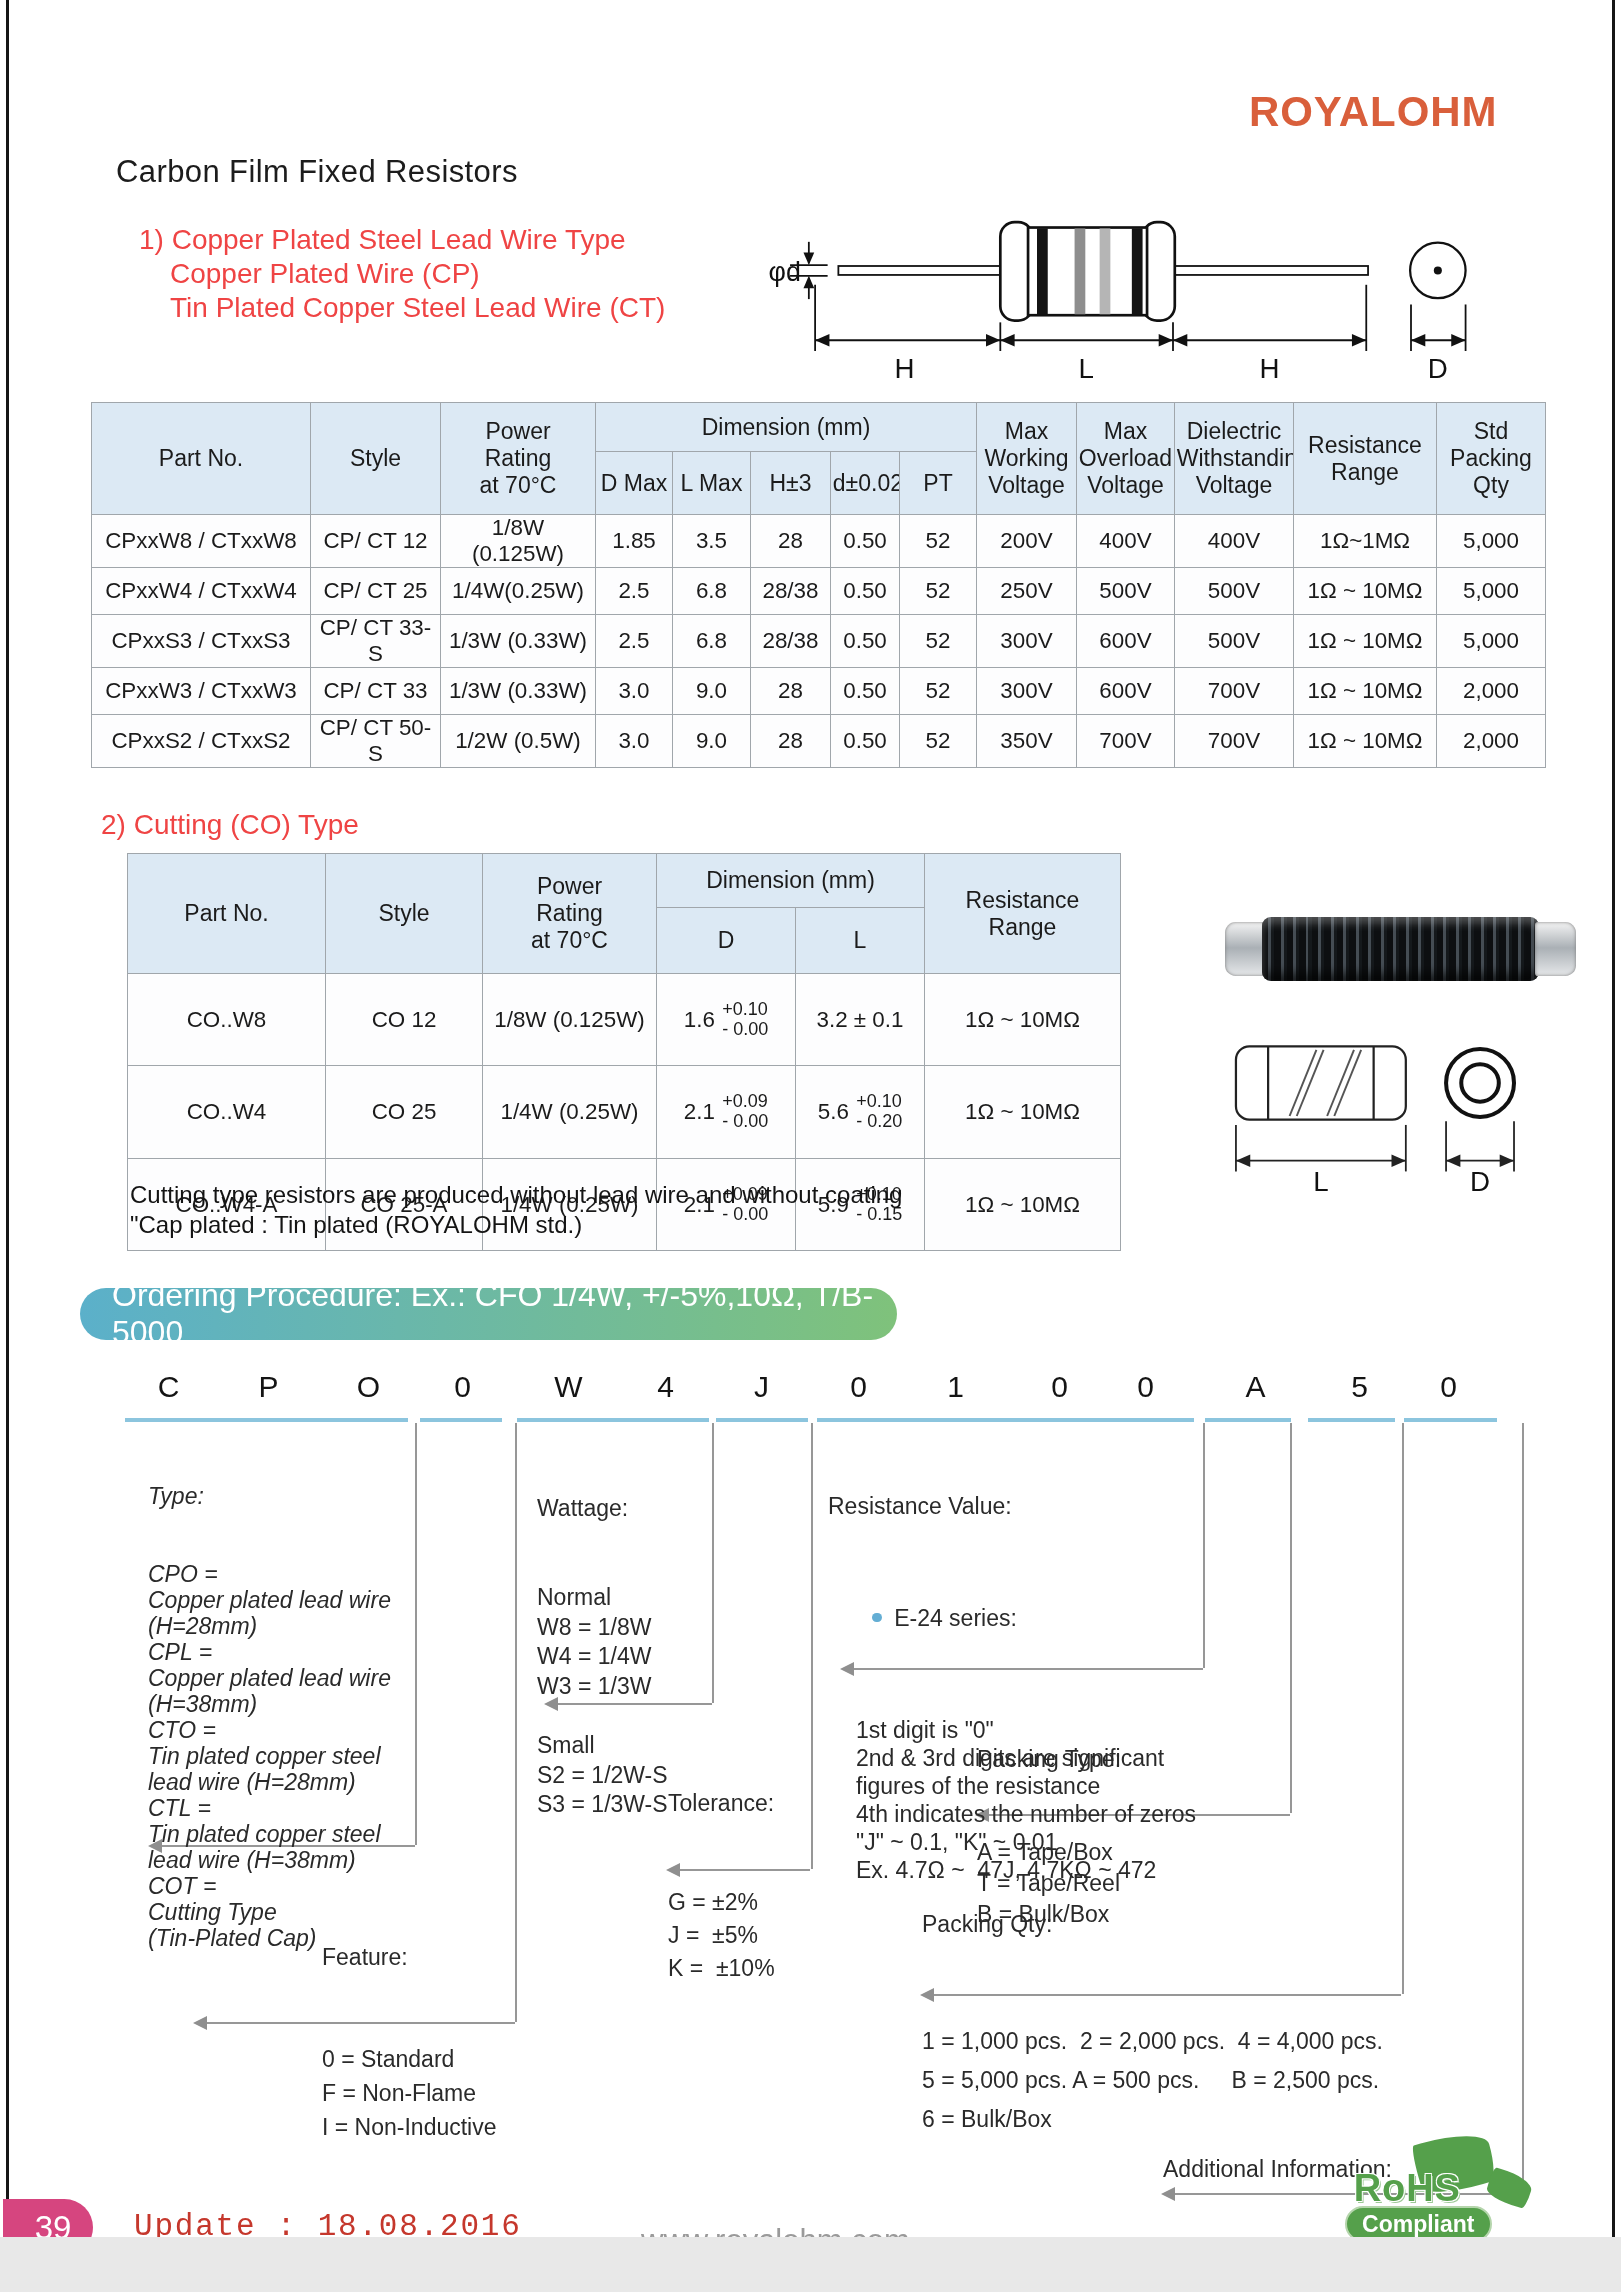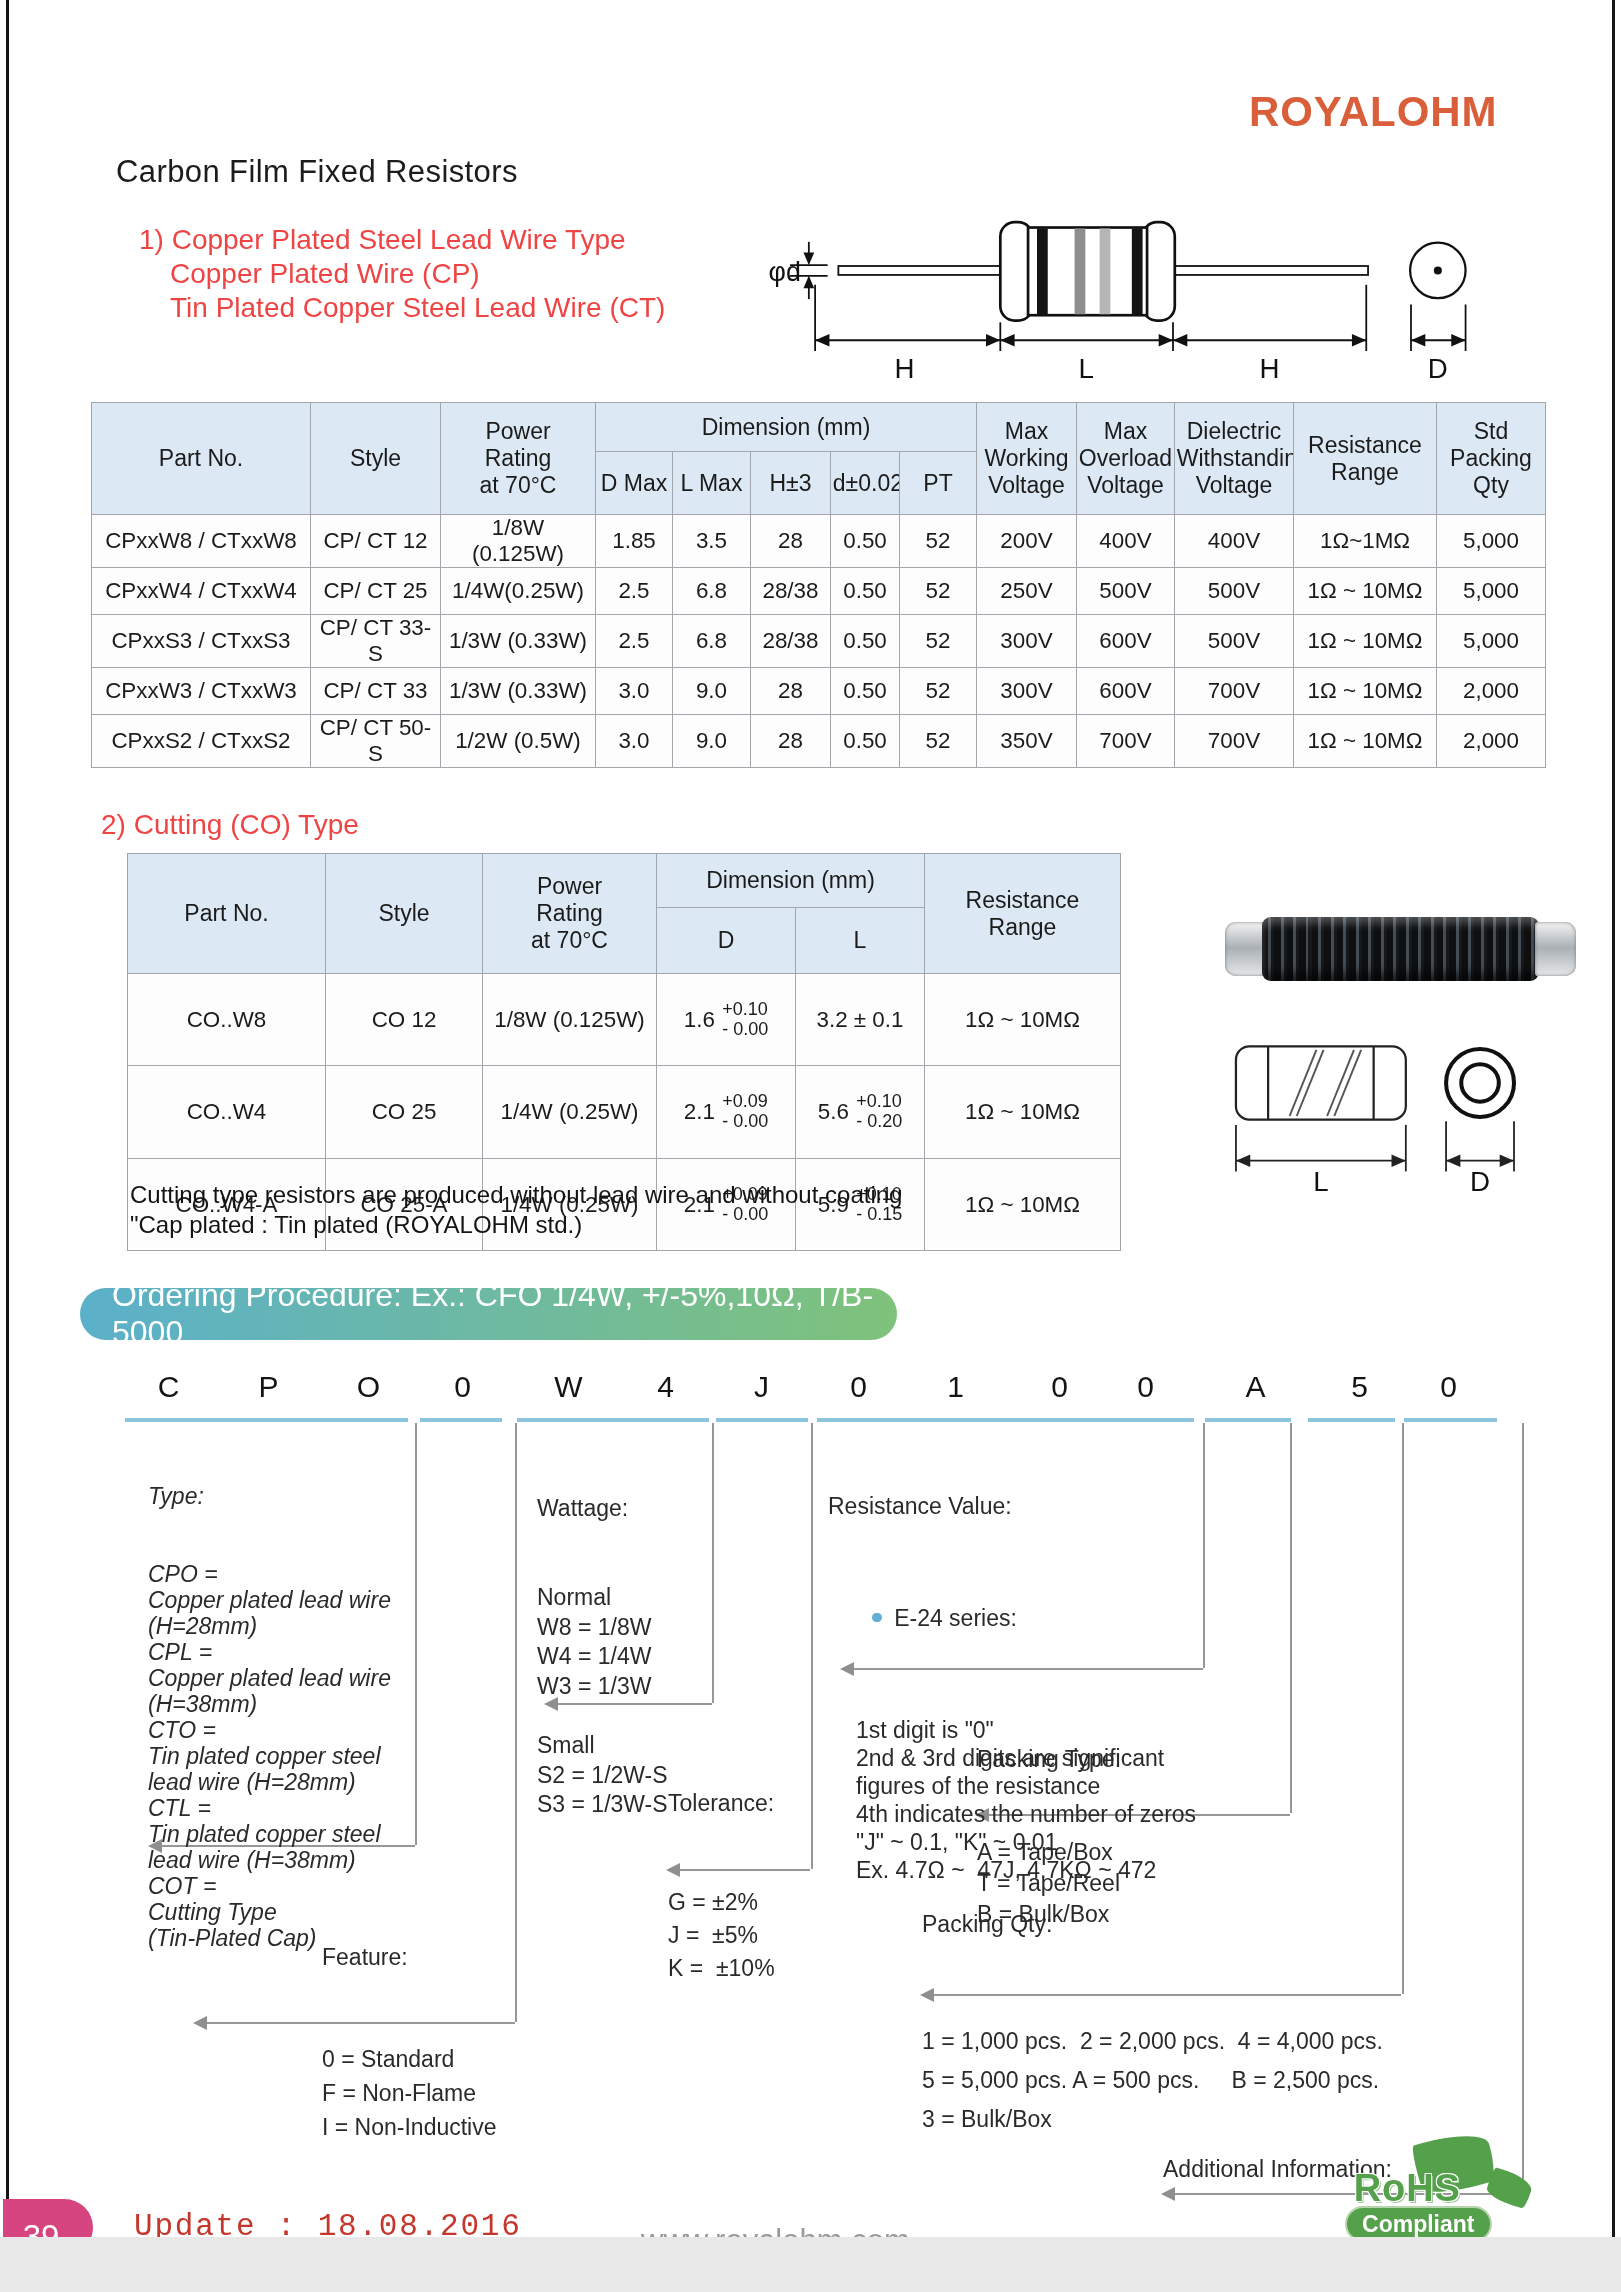--- a/index.html
+++ b/index.html
@@ -55,21 +55,21 @@
   
   .coil-photo { position:absolute; left:1225px; top:917px; width:351px; height:64px; display:flex; align-items:center; }
   .cap { width:41px; height:54px; background:linear-gradient(180deg,#f4f4f4,#aab0b5 48%,#e6e8ea); box-shadow:inset 0 0 3.6px #777; }
   .capL { border-radius:10.7px 3.6px 3.6px 10.7px; } .capR { border-radius:3.6px 10.7px 10.7px 3.6px; }
   .coil-body { flex:1; height:64px; margin:0 -3.6px; border-radius:9px;
     background:repeating-linear-gradient(90deg,#0d0f11 0 6.3px,#454d54 6.3px 9px,#15191c 9px 12.5px);
     box-shadow:inset 0 6.3px 9px rgba(255,255,255,.28), inset 0 -8px 10.7px rgba(0,0,0,.65); }
 
   
   .page-tab { position:absolute; left:2.7px; top:2199px; width:90px; height:57px; background:#d6457f;
-    border-radius:0 29px 29px 0; color:#fff; font-size:33px; display:flex; align-items:flex-end; padding-left:20px; }
+    border-radius:0 29px 29px 0; color:#fff; font-size:33px; display:flex; align-items:center; padding-left:32px; }
   .update { position:absolute; left:134px; top:2209px; font-family:"Liberation Mono", monospace; font-size:31px; letter-spacing:1.8px; color:#c5372c; }
   .website { position:absolute; left:641px; top:2223px; font-size:31px; color:#9a9a9a; }
 
   .rohs { position:absolute; left:1343px; top:2133px; width:206px; height:116px; }
   .rohs-title { position:absolute; left:10.7px; top:34px; font-size:38px; font-weight:800; color:#55a04b; letter-spacing:0.9px;
     text-shadow:0.9px 0.9px 0 #fff,-0.9px -0.9px 0 #fff,0.9px -0.9px 0 #fff,-0.9px 0.9px 0 #fff,1.8px 1.8px 0 #9cc895; }
   .rohs-pill { position:absolute; left:1.8px; top:73px; width:147px; height:36px; background:#55a04b; border:2.7px solid #b5d5ac;
     border-radius:19px; color:#fff; font-size:23px; font-weight:700; display:flex; align-items:center; justify-content:center; }
   .leaf { position:absolute; background:#55a04b; }
   .leaf-big { left:73px; top:1.8px; width:77px; height:56px; border-radius:6% 94% 14% 86% / 62% 38% 72% 28%; transform:rotate(-16deg); }
@@ -430,21 +430,21 @@
     <div style="padding-left:28px;"><div>1st digit is "0"</div><div>2nd &amp; 3rd digits are significant</div><div>figures of the resistance</div><div>4th indicates the number of zeros</div><div>"J" ~ 0.1, "K" ~ 0.01</div><div>Ex. 4.7Ω ~  47J, 4.7KΩ ~ 472</div></div>
   </div>
 
   <div class="ob" style="left:977px; top:1682px; line-height:31px;">
     <div>Packing Type:</div>
     <div><div>A = Tape/Box</div><div>T = Tape/Reel</div><div>B = Bulk/Box</div></div>
   </div>
 
   <div class="ob" style="left:922px; top:1827px; line-height:39px;">
     <div>Packing Qty:</div>
-    <div><div>1 = 1,000 pcs.  2 = 2,000 pcs.  4 = 4,000 pcs.</div><div>5 = 5,000 pcs. A = 500 pcs.     B = 2,500 pcs.</div><div>3 = Bulk/Box</div></div>
+    <div><div>1 = 1,000 pcs.  2 = 2,000 pcs.  4 = 4,000 pcs.</div><div>5 = 5,000 pcs. A = 500 pcs.     B = 2,500 pcs.</div><div>6 = Bulk/Box</div></div>
   </div>
 
   <div class="ob" style="left:1163px; top:2069px; line-height:40px;">
     <div>Additional Information:</div>
     <div><div>0 = CP/CT Type</div></div>
   </div>
 
   <div class="page-tab">
     <span>39</span>
   </div>

